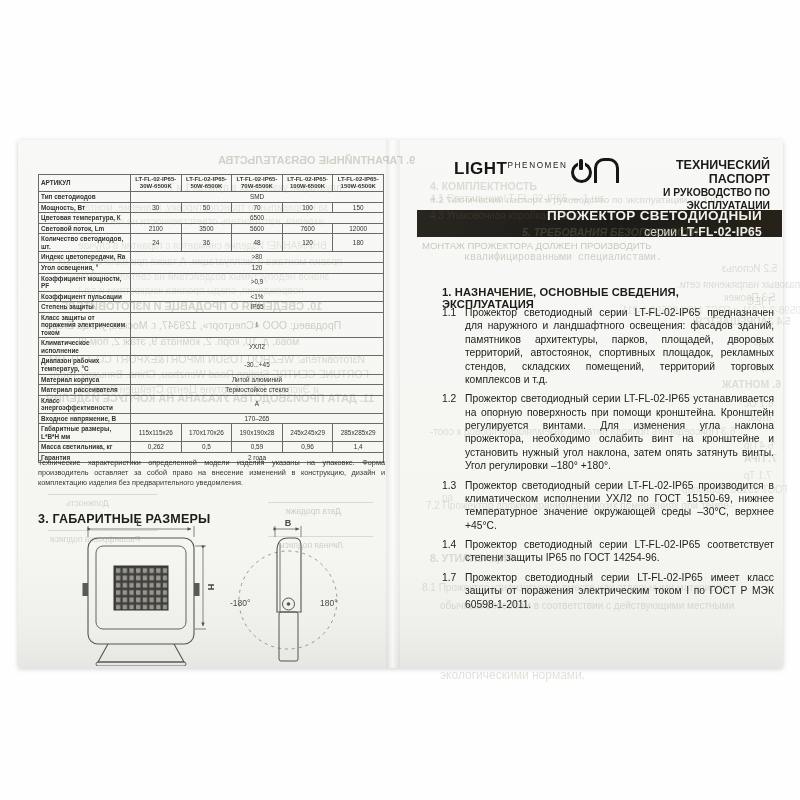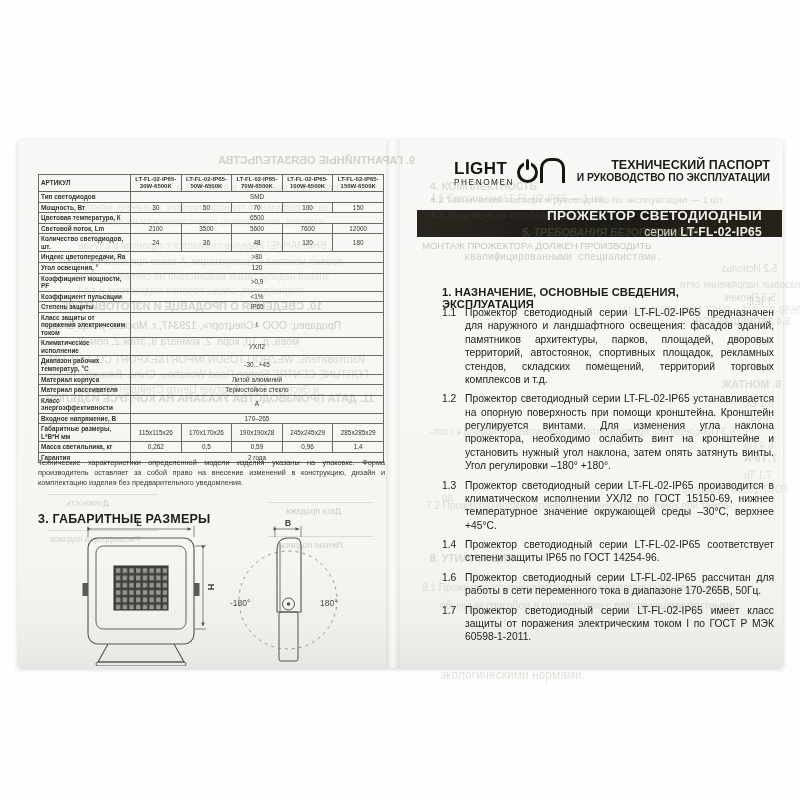--- a/index.html
+++ b/index.html
@@ -51,21 +51,21 @@
   .title3{position:absolute;left:20px;top:372px;}
   .drawing{position:absolute;left:30px;top:376px;}
   .drawing text{font-family:"Liberation Sans",sans-serif;fill:#4a4a45;}
 
   
   .hdr-row{
     position:absolute;left:0;top:18px;width:100%;
     display:flex;justify-content:space-between;align-items:flex-start;
   }
   .logo{display:flex;align-items:flex-start;margin-left:62px;}
-  .logo-words{display:flex;flex-direction:column;align-items:flex-start;margin-top:2px;}
+  .logo-words{display:flex;flex-direction:row;align-items:flex-start;margin-top:2px;}
   .logo-w1{font-weight:bold;font-size:17px;letter-spacing:0.5px;color:#181613;line-height:1;}
   .logo-w2{font-size:8.2px;letter-spacing:1.6px;color:#24221e;line-height:1;margin-top:2px;}
   .logo-on{display:flex;align-items:flex-end;margin-left:3px;}
   .pwr{position:relative;width:21px;height:21px;margin-top:3px;}
   .pwr .ring{position:absolute;inset:0;border:3.4px solid #181613;border-radius:50%;}
   .pwr .gap{position:absolute;left:7px;top:-2px;width:7px;height:8px;background:#f8f8f6;}
   .pwr .bar{position:absolute;left:8.7px;top:-3px;width:3.6px;height:11px;background:#181613;border-radius:1.5px;}
   .narch{width:19px;height:22px;border:3.4px solid #181613;border-bottom:none;
     border-radius:10px 10px 0 0;margin-left:2px;}
   .doc-title{text-align:right;margin-right:13px;color:#1d1b18;}
@@ -353,24 +353,20 @@
           <span class="pn">1.2</span>
           <span class="pt">Прожектор светодиодный серии LT-FL-02-IP65 устанавливается на опорную поверхность при помощи кронштейна. Кронштейн регулируется винтами. Для изменения угла наклона прожектора, необходимо ослабить винт на кронштейне и установить нужный угол наклона, затем опять затянуть винты. Угол регулировки –180° +180°.</span>
         </div>
         <div class="para">
           <span class="pn">1.3</span>
           <span class="pt">Прожектор светодиодный серии LT-FL-02-IP65 производится в климатическом исполнении УХЛ2 по ГОСТ 15150-69, нижнее температурное значение окружающей среды –30°С, верхнее +45°С.</span>
         </div>
         <div class="para">
           <span class="pn">1.4</span>
           <span class="pt">Прожектор светодиодный серии LT-FL-02-IP65 соответствует степени защиты IP65 по ГОСТ 14254-96.</span>
-        </div>
-        <div class="para">
-          <span class="pn">1.6</span>
-          <span class="pt">Прожектор светодиодный серии LT-FL-02-IP65 рассчитан для работы в сети переменного тока в диапазоне 170-265В, 50Гц.</span>
         </div>
         <div class="para">
           <span class="pn">1.7</span>
           <span class="pt">Прожектор светодиодный серии LT-FL-02-IP65 имеет класс защиты от поражения электрическим током I по ГОСТ Р МЭК 60598-1-2011.</span>
         </div>
       </div>
 
     <div></div>
   <span class="bleed" style="left: 38px; top: 40px; opacity: 0.2; font-size: 10.5px; font-weight: bold;">4. КОМПЛЕКТНОСТЬ</span>
       <span class="bleed" style="left: 38px; top: 53px; opacity: 0.18; font-size: 10px;">4.1 Светильник LT-FL-02-IP65 — 1 шт.</span>

